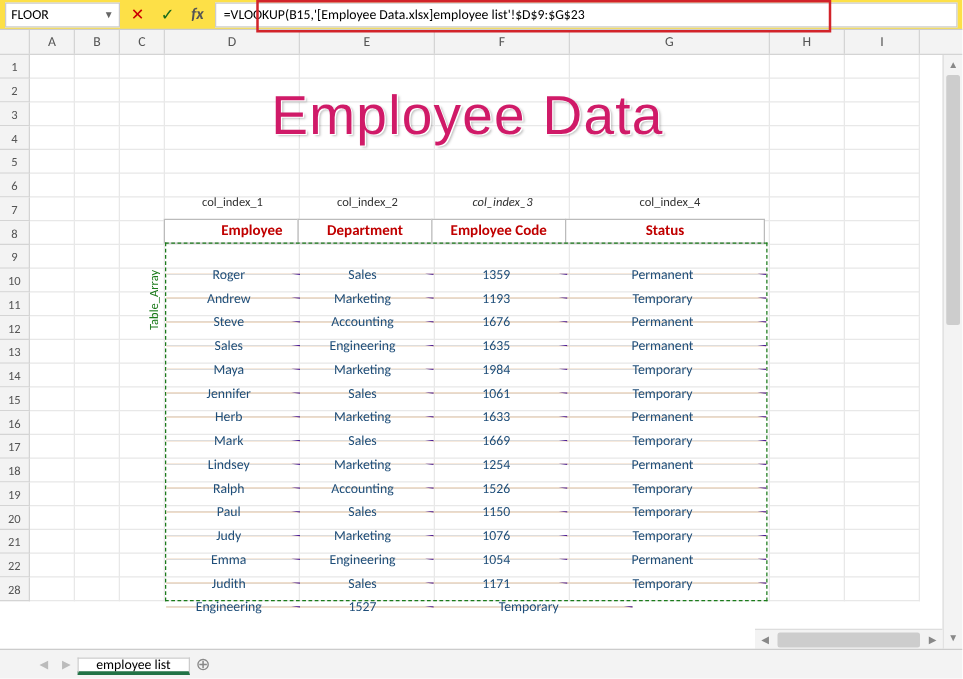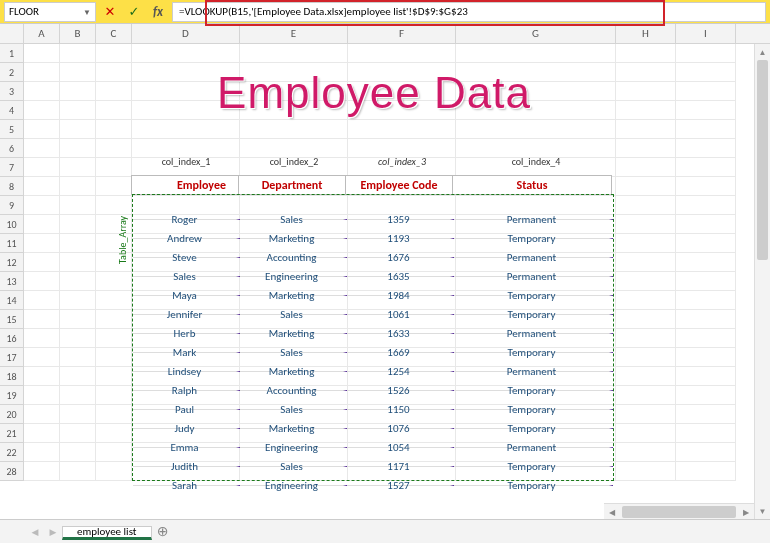--- a/index.html
+++ b/index.html
@@ -40,21 +40,21 @@
 .idx1 { width: 108px; } .idx2 { width: 108px; } .idx3 { width: 108px; font-style: italic; } .idx4 { width: 160px; }
 
 
 .thead { position: absolute; top: 131px; left: 132px; display: flex; }
 .thcell { height: 20px; display: flex; align-items: center; justify-content: center; font-weight: bold; color: #c00000; font-size: 12px; border: 1px solid #bbb; background: #fff; margin-left: -1px; }
 .th1 { width: 108px; padding-left: 33px; } .th2 { width: 108px; } .th3 { width: 108px; } .th4 { width: 160px; }
 
 
 .datatable { position: absolute; top: 150px; left: 132px; border: 1.5px dashed #1a7a1a; }
 .drow { display: flex; height: 19px; }
-.dcell { border-right: 4px solid #4c1d95; border-bottom: 1px solid #ddd; display: flex; align-items: center; justify-content: center; font-size: 11px; color: #1f4e79; background: #fdba74; margin-top: 24px; }
+.dcell { border-right: 7px solid #4c1d95; border-bottom: 1px solid #ddd; display: flex; align-items: center; justify-content: center; font-size: 11px; color: #1f4e79; background: #fdba74; margin-top: 24px; }
 .d1 { width: 107px; } .d2 { width: 107px; } .d3 { width: 107px; } .d4 { width: 159px; }
 
 
 .tarray { position: absolute; left: 116px; top: 220px; transform: rotate(-90deg); transform-origin: left top; font-size: 10px; color: #1a7a1a; white-space: nowrap; }
 
 
 .tabs { position: absolute; bottom: 0; left: 0; right: 0; height: 24px; background: #f3f3f3; border-top: 1px solid #ccc; display: flex; align-items: center; padding-left: 26px; }
 .tabnav { width: 18px; height: 18px; display: flex; align-items: center; justify-content: center; color: #bbb; font-size: 9px; }
 .sheettab { height: 14px; padding: 0 14px; display: flex; align-items: center; background: #fff; border: 1px solid #ccc; border-bottom: 3px solid #217346; font-size: 11px; margin-top: 2px; cursor: pointer; }
 .addtab { width: 22px; height: 22px; display: flex; align-items: center; justify-content: center; color: #888; font-size: 14px; cursor: pointer; }
@@ -482,21 +482,20 @@
         <div class="dcell d3">1054</div>
         <div class="dcell d4">Permanent</div>
       </div>
       <div class="drow">
         <div class="dcell d1">Judith</div>
         <div class="dcell d2">Sales</div>
         <div class="dcell d3">1171</div>
         <div class="dcell d4">Temporary</div>
       </div>
       <div class="drow">
-        <div class="dcell d1">Sarah</div>
         <div class="dcell d2">Engineering</div>
         <div class="dcell d3">1527</div>
         <div class="dcell d4">Temporary</div>
       </div>
     </div>
 </div>
 
 <div class="vsb">
   <div class="arrow">▲</div>
   <div class="thumb"></div>

